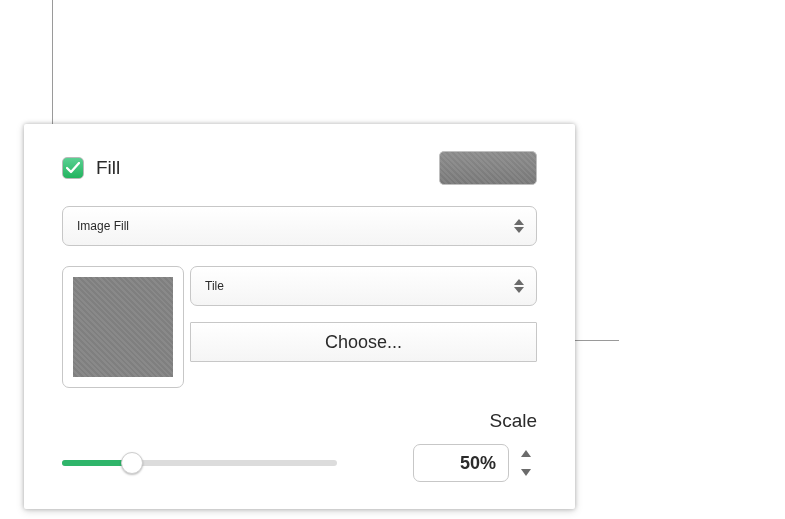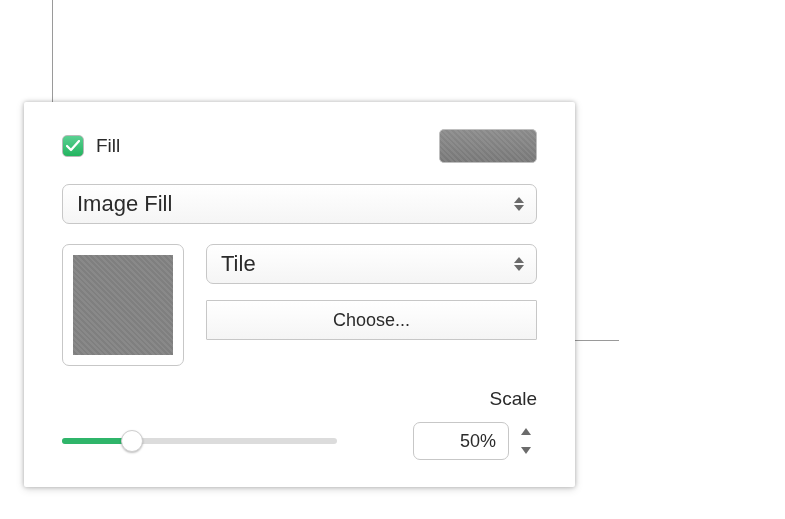--- a/index.html
+++ b/index.html
@@ -8,21 +8,21 @@
   font-size: 17px;
   color: #262626;
   background: #fff;
   width: 785px;
   height: 519px;
   position: relative;
 }
 .panel {
   position: absolute;
   left: 24px;
-  top: 102px;
+  top: 124px;
   width: 551px;
   height: 385px;
   background: #fff;
   box-shadow: 0 0 4px rgba(0,0,0,0.25), 0 2px 8px rgba(0,0,0,0.15);
   border-radius: 2px;
 }
 .inner {
   padding: 24px 38px 24px 38px;
 }
 
@@ -73,21 +73,21 @@
   border: 1px solid #c7c7c7;
   border-radius: 7px;
   background: linear-gradient(#ffffff, #f5f5f5);
   display: flex;
   align-items: center;
   padding: 0 14px;
   cursor: pointer;
   position: relative;
 }
 .select-text {
-  font-size: 22px;
+  font-size: 12px;
   color: #2b2b2b;
 }
 .select-caret {
   position: absolute;
   right: 12px;
   top: 0;
   bottom: 0;
   display: flex;
   align-items: center;
 }
@@ -102,21 +102,21 @@
   border-left: 5px solid transparent;
   border-right: 5px solid transparent;
 }
 .tri-up { border-bottom: 6px solid #6b6b6b; }
 .tri-down { border-top: 6px solid #6b6b6b; }
 
 
 .row3 {
   margin-top: 20px;
   display: flex;
-  gap: 22px;
+  gap: 6px;
 }
 .image-well {
   width: 122px;
   height: 122px;
   border: 1px solid #c7c7c7;
   border-radius: 7px;
   padding: 10px;
   background: #fff;
   cursor: pointer;
 }
@@ -197,20 +197,21 @@
   height: 22px;
   border-radius: 50%;
   background: #fff;
   border: 1px solid #cfcfcf;
   box-shadow: 0 1px 2px rgba(0,0,0,0.25);
 }
 .stepper {
   display: flex;
   align-items: flex-start;
   margin-left: auto;
+  font-weight: bold;
 }
 .stepper-field {
   width: 96px;
   height: 38px;
   border: 1px solid #c7c7c7;
   border-radius: 7px;
   background: #fff;
   display: flex;
   align-items: center;
   justify-content: flex-end;

